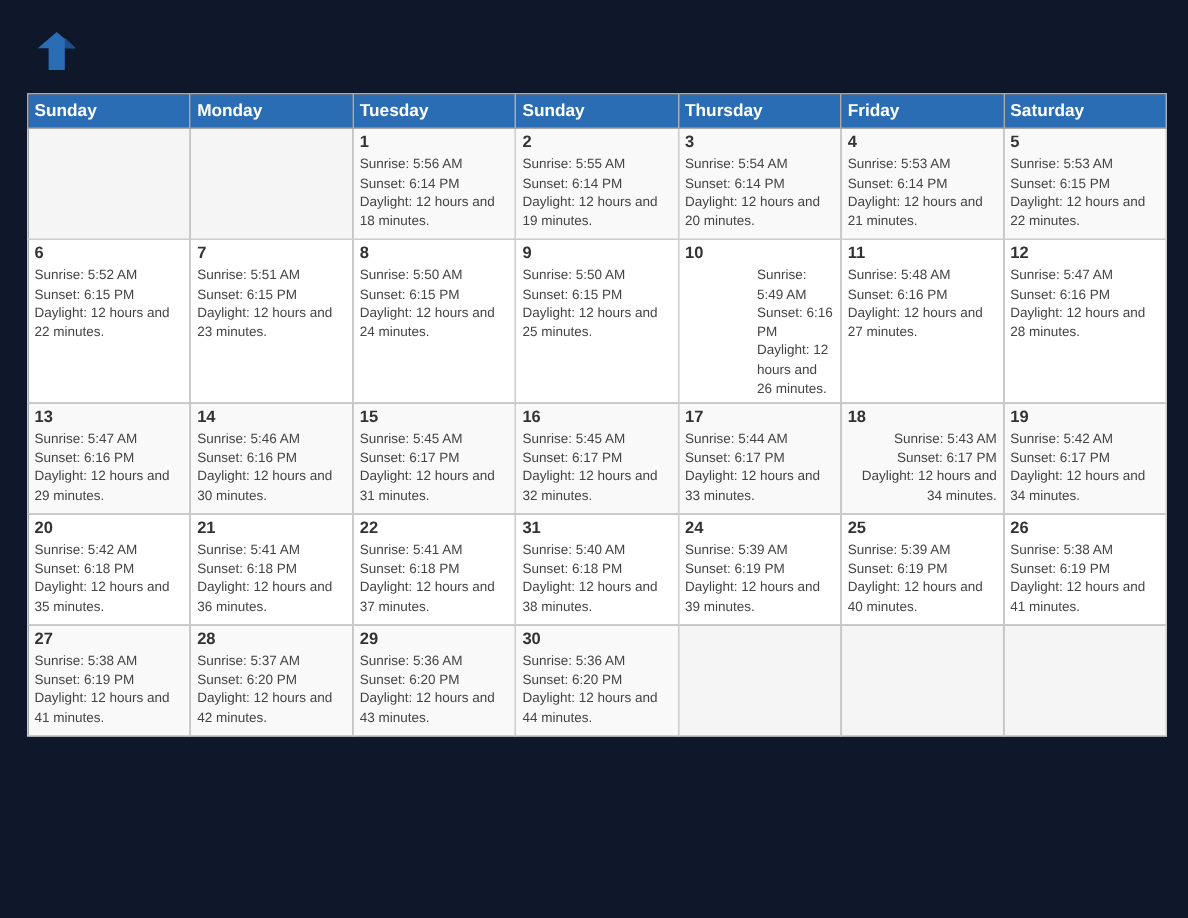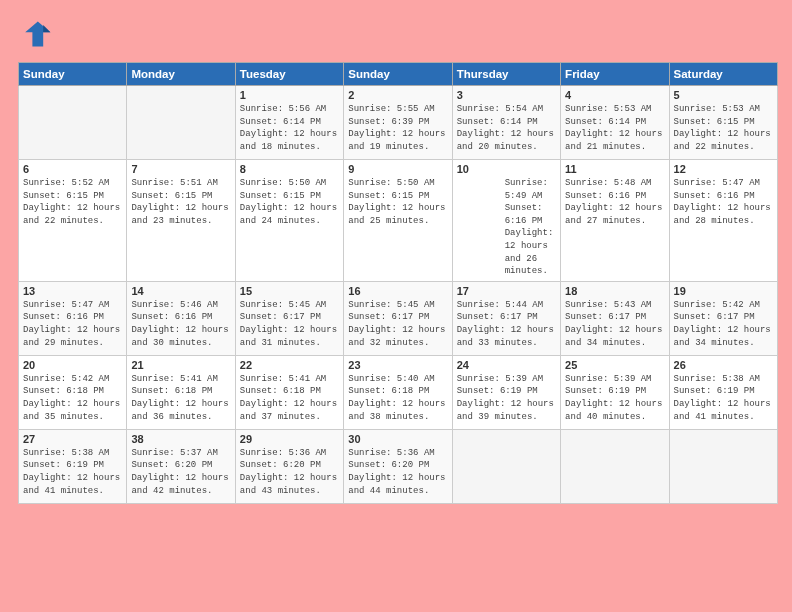--- a/index.html
+++ b/index.html
@@ -6,21 +6,21 @@
     body {
       font-family: Arial, sans-serif;
       background: #fff;
       width: 792px;
       height: 612px;
       overflow: hidden;
     }
     .page {
       width: 792px;
       height: 612px;
-      background: #fca5a5;
+      background: #0f172a;
       padding: 16px 14px 12px 18px;
     }
     .header {
       display: flex;
       justify-content: space-between;
       align-items: flex-start;
       margin-bottom: 10px;
     }
     .logo {
       display: flex;
@@ -85,21 +85,20 @@
       font-size: 11px;
       font-weight: bold;
       color: #333;
       display: block;
       margin-bottom: 2px;
     }
     .day-info {
       font-size: 9px;
       color: #444;
       line-height: 1.4;
-      font-family: Liberation Mono, monospace;
     }
     tbody tr:nth-child(odd) td {
       background: #f9f9f9;
     }
     tbody tr:nth-child(even) td {
       background: #fff;
     }
     .empty {
       background: #f5f5f5 !important;
     }
@@ -143,21 +142,21 @@
           <td class="empty"></td>
           <td>
             <span class="day-num">1</span>
             <div class="day-info" style="white-space: pre-line;">Sunrise: 5:56 AM
 Sunset: 6:14 PM
 Daylight: 12 hours and 18 minutes.</div>
           </td>
           <td>
             <span class="day-num">2</span>
             <div class="day-info" style="white-space: pre-line;">Sunrise: 5:55 AM
-Sunset: 6:39 PM
+Sunset: 6:14 PM
 Daylight: 12 hours and 19 minutes.</div>
           </td>
           <td>
             <span class="day-num">3</span>
             <div class="day-info" style="white-space: pre-line;">Sunrise: 5:54 AM
 Sunset: 6:14 PM
 Daylight: 12 hours and 20 minutes.</div>
           </td>
           <td>
             <span class="day-num">4</span>
@@ -242,21 +241,21 @@
 Daylight: 12 hours and 32 minutes.</div>
           </td>
           <td>
             <span class="day-num">17</span>
             <div class="day-info" style="white-space: pre-line;">Sunrise: 5:44 AM
 Sunset: 6:17 PM
 Daylight: 12 hours and 33 minutes.</div>
           </td>
           <td>
             <span class="day-num">18</span>
-            <div class="day-info" style="white-space: pre-line;">Sunrise: 5:43 AM
+            <div class="day-info" style="white-space: pre-line; text-align: right;">Sunrise: 5:43 AM
 Sunset: 6:17 PM
 Daylight: 12 hours and 34 minutes.</div>
           </td>
           <td>
             <span class="day-num">19</span>
             <div class="day-info" style="white-space: pre-line;">Sunrise: 5:42 AM
 Sunset: 6:17 PM
 Daylight: 12 hours and 34 minutes.</div>
           </td>
         </tr>
@@ -273,21 +272,21 @@
 Sunset: 6:18 PM
 Daylight: 12 hours and 36 minutes.</div>
           </td>
           <td>
             <span class="day-num">22</span>
             <div class="day-info" style="white-space: pre-line;">Sunrise: 5:41 AM
 Sunset: 6:18 PM
 Daylight: 12 hours and 37 minutes.</div>
           </td>
           <td>
-            <span class="day-num">23</span>
+            <span class="day-num">31</span>
             <div class="day-info" style="white-space: pre-line;">Sunrise: 5:40 AM
 Sunset: 6:18 PM
 Daylight: 12 hours and 38 minutes.</div>
           </td>
           <td>
             <span class="day-num">24</span>
             <div class="day-info" style="white-space: pre-line;">Sunrise: 5:39 AM
 Sunset: 6:19 PM
 Daylight: 12 hours and 39 minutes.</div>
           </td>
@@ -305,21 +304,21 @@
           </td>
         </tr>
         <tr>
           <td>
             <span class="day-num">27</span>
             <div class="day-info" style="white-space: pre-line;">Sunrise: 5:38 AM
 Sunset: 6:19 PM
 Daylight: 12 hours and 41 minutes.</div>
           </td>
           <td>
-            <span class="day-num">38</span>
+            <span class="day-num">28</span>
             <div class="day-info" style="white-space: pre-line;">Sunrise: 5:37 AM
 Sunset: 6:20 PM
 Daylight: 12 hours and 42 minutes.</div>
           </td>
           <td>
             <span class="day-num">29</span>
             <div class="day-info" style="white-space: pre-line;">Sunrise: 5:36 AM
 Sunset: 6:20 PM
 Daylight: 12 hours and 43 minutes.</div>
           </td>

